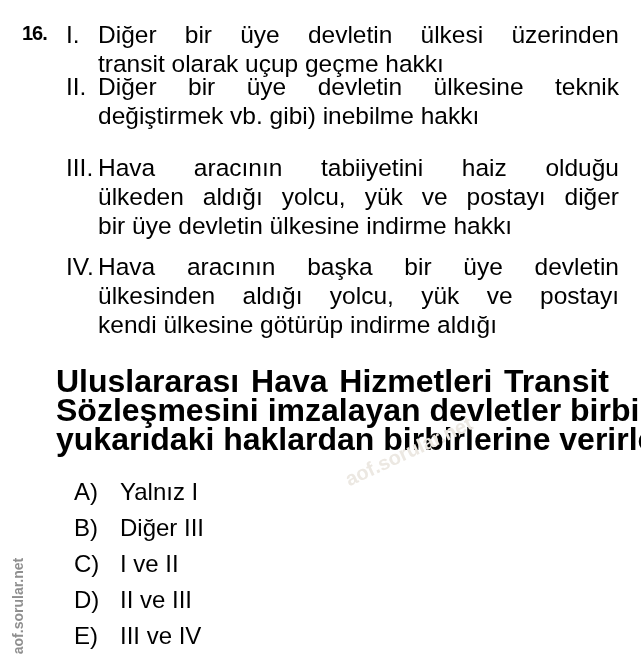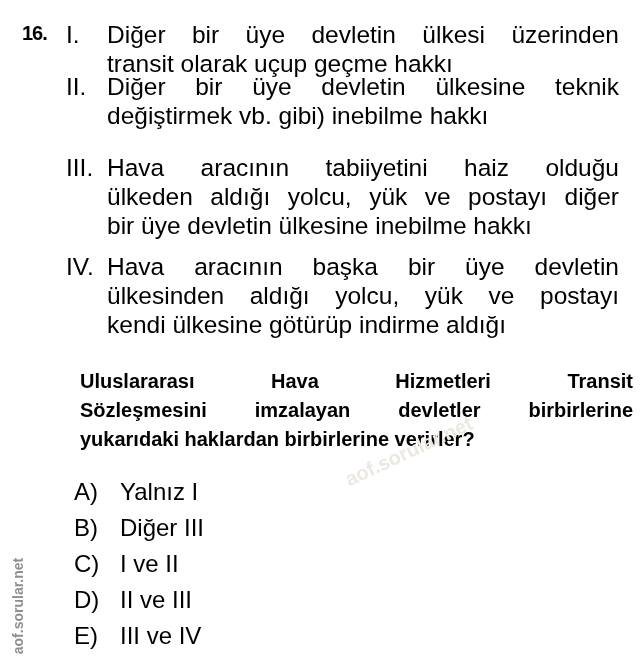--- a/index.html
+++ b/index.html
@@ -1,24 +1,24 @@
 <!DOCTYPE html>
 <html><head>
 <meta charset="utf-8">
 <style>
   html, body { margin:0; padding:0; background:#ffffff; }
   body { width:641px; height:670px; position:relative; overflow:hidden;
          font-family:"Liberation Sans", sans-serif; color:#000; }
   .qnum { position:absolute; left:22px; top:22px; font-size:20px; font-weight:bold; letter-spacing:-1px; }
   .item { position:absolute; left:66px; width:553px; font-size:24.5px; line-height:29px; }
   .item .roman { position:absolute; left:0; top:0; }
-  .item .text { margin-left:41px; text-align:justify; }
+  .item .text { margin-left:32px; text-align:justify; }
   .line { display:block; text-align:justify; text-align-last:justify; white-space:nowrap; }
   .line.last { text-align-last:left; }
-  .question { position:absolute; left:80px; top:367px; width:553px; font-size:20px; line-height:29px; font-weight:bold; }
+  .question { position:absolute; left:56px; top:367px; width:553px; font-size:32px; line-height:29px; font-weight:bold; }
   .opts { position:absolute; left:74px; top:477px; }
   .opt { height:36px; font-size:24px; line-height:29px; position:relative; }
   .opt .lbl { position:absolute; left:0; }
   .opt .val { position:absolute; left:46px; white-space:nowrap; }
   .wm-side { position:absolute; left:-37px; top:598px; transform:rotate(-90deg); font-size:14px; font-weight:bold; color:#8f8f8f; width:110px; text-align:center; }
   .wm-diag { position:absolute; left:340px; top:440px; transform:rotate(-25deg); font-size:20px; font-weight:bold; color:#ece8e2; white-space:nowrap; }
 </style>
 </head>
 <body>
 
@@ -38,21 +38,21 @@
     <span class="line">Diğer bir üye devletin ülkesine teknik</span>
     <span class="line last">değiştirmek vb. gibi) inebilme hakkı</span>
   </div>
 </div>
 
 <div class="item" style="top:153px">
   <span class="roman">III.</span>
   <div class="text">
     <span class="line">Hava aracının tabiiyetini haiz olduğu</span>
     <span class="line">ülkeden aldığı yolcu, yük ve postayı diğer</span>
-    <span class="line last">bir üye devletin ülkesine inebilme hakkı</span>
+    <span class="line last">bir üye devletin ülkesine indirme hakkı</span>
   </div>
 </div>
 
 <div class="item" style="top:252px">
   <span class="roman">IV.</span>
   <div class="text">
     <span class="line">Hava aracının başka bir üye devletin</span>
     <span class="line">ülkesinden aldığı yolcu, yük ve postayı</span>
     <span class="line last">kendi ülkesine götürüp indirme aldığı</span>
   </div>

